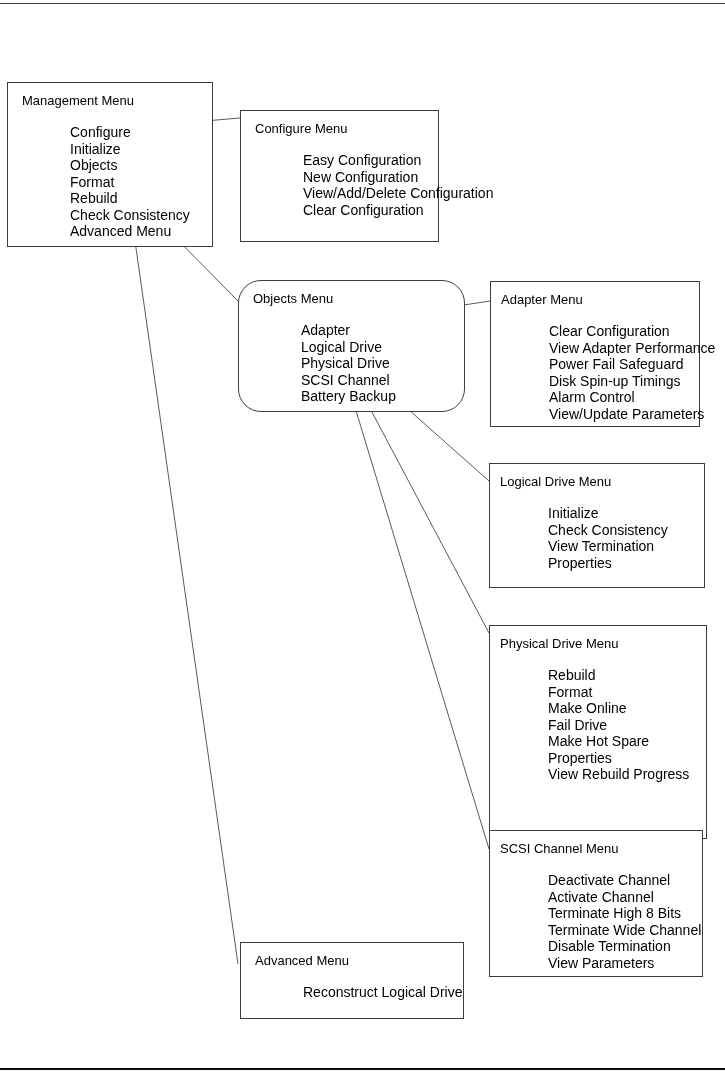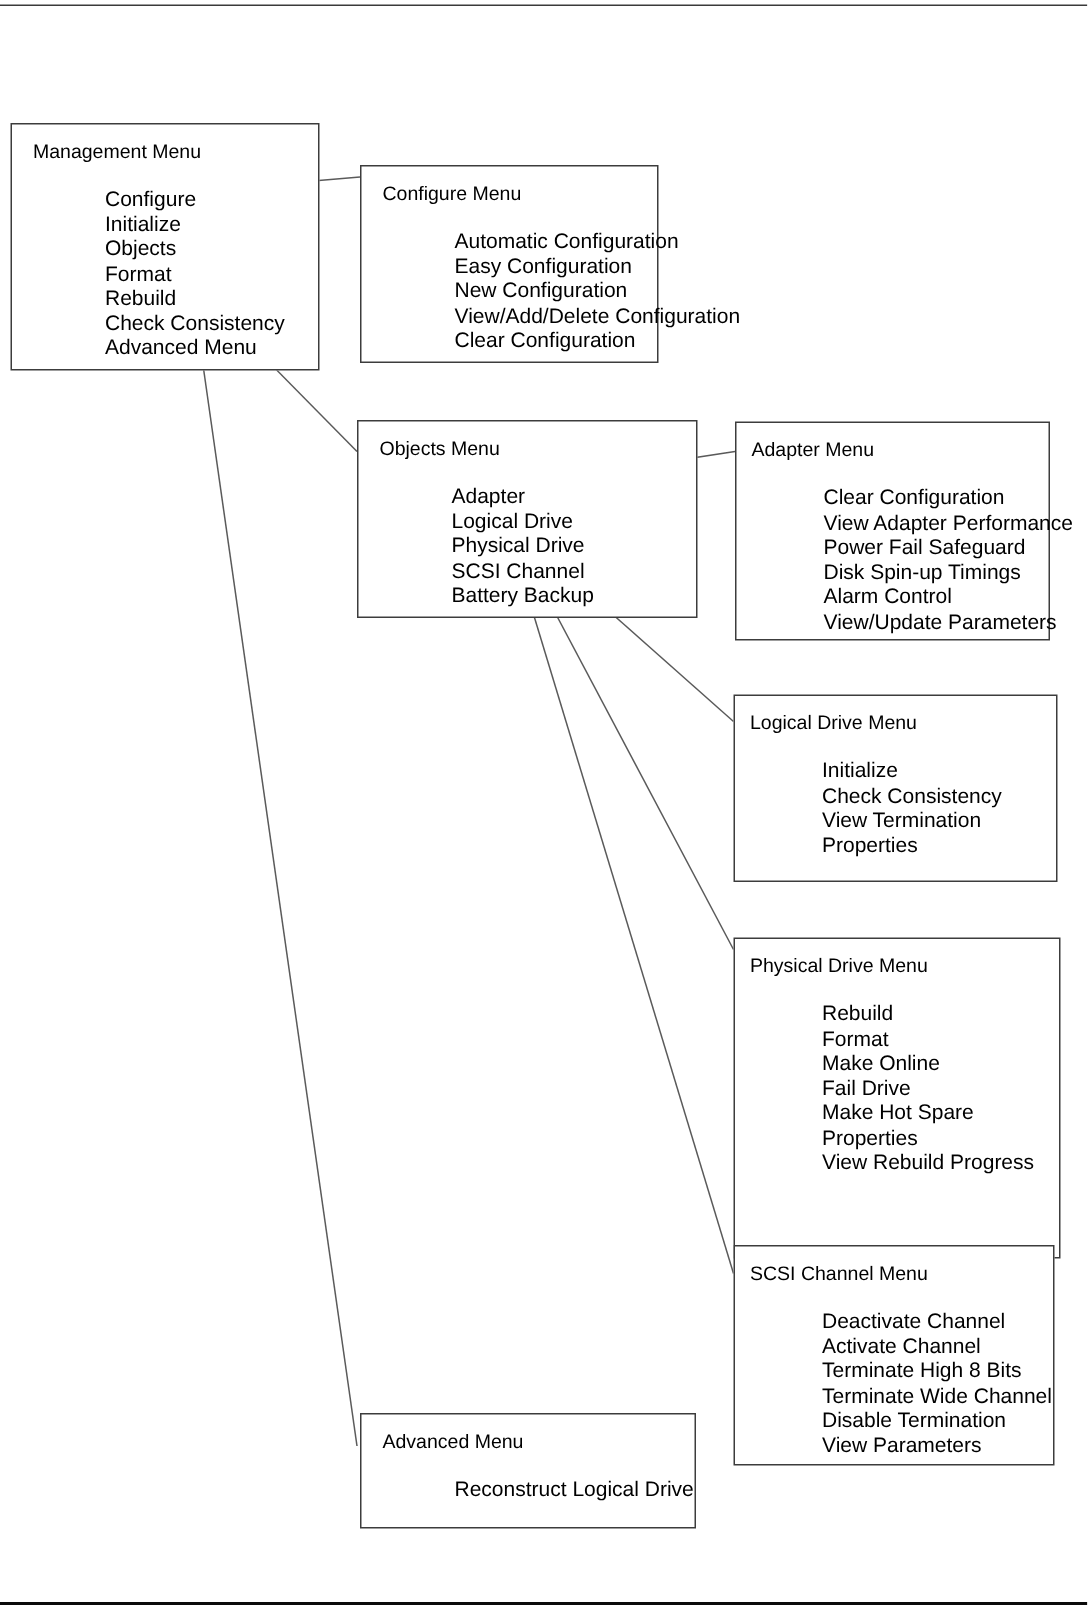--- a/index.html
+++ b/index.html
@@ -23,21 +23,21 @@
     border: 1px solid #3c3c3c;
     box-sizing: border-box;
     padding: 10px 6px 0 14px;
   }
   .menu-box.right-col { padding-left: 10px; }
   .mt { font-weight: normal; font-size: 13px; line-height: 15px; margin-bottom: 16px; white-space: nowrap; }
   .mi { font-size: 14px; line-height: 16.5px; white-space: nowrap; margin-left: 48px; }
 
   .box-management { left: 7px;   top: 82px;  width: 206px; height: 165px; }
   .box-configure  { left: 240px; top: 110px; width: 199px; height: 132px; }
-  .box-objects    { left: 238px; top: 280px; width: 227px; height: 132px; }
+  .box-objects    { left: 238px; top: 280px; width: 227px; height: 132px; border-radius: 23px; }
   .box-adapter    { left: 490px; top: 281px; width: 210px; height: 146px; }
   .box-logical    { left: 489px; top: 463px; width: 216px; height: 125px; }
   .box-physical   { left: 489px; top: 625px; width: 218px; height: 214px; }
   .box-scsi       { left: 489px; top: 830px; width: 214px; height: 147px; }
   .box-advanced   { left: 240px; top: 942px; width: 224px; height: 77px; }
 </style>
 </head>
 <body>
 
 <div class="page">
@@ -61,21 +61,20 @@
     <div class="mi">Initialize</div>
     <div class="mi">Objects</div>
     <div class="mi">Format</div>
     <div class="mi">Rebuild</div>
     <div class="mi">Check Consistency</div>
     <div class="mi">Advanced Menu</div>
   </div>
 
   <div class="menu-box box-configure">
     <div class="mt">Configure Menu</div>
-    <div class="mi">Automatic Configuration</div>
     <div class="mi">Easy Configuration</div>
     <div class="mi">New Configuration</div>
     <div class="mi">View/Add/Delete Configuration</div>
     <div class="mi">Clear Configuration</div>
   </div>
 
   <div class="menu-box box-objects">
     <div class="mt">Objects Menu</div>
     <div class="mi">Adapter</div>
     <div class="mi">Logical Drive</div>

